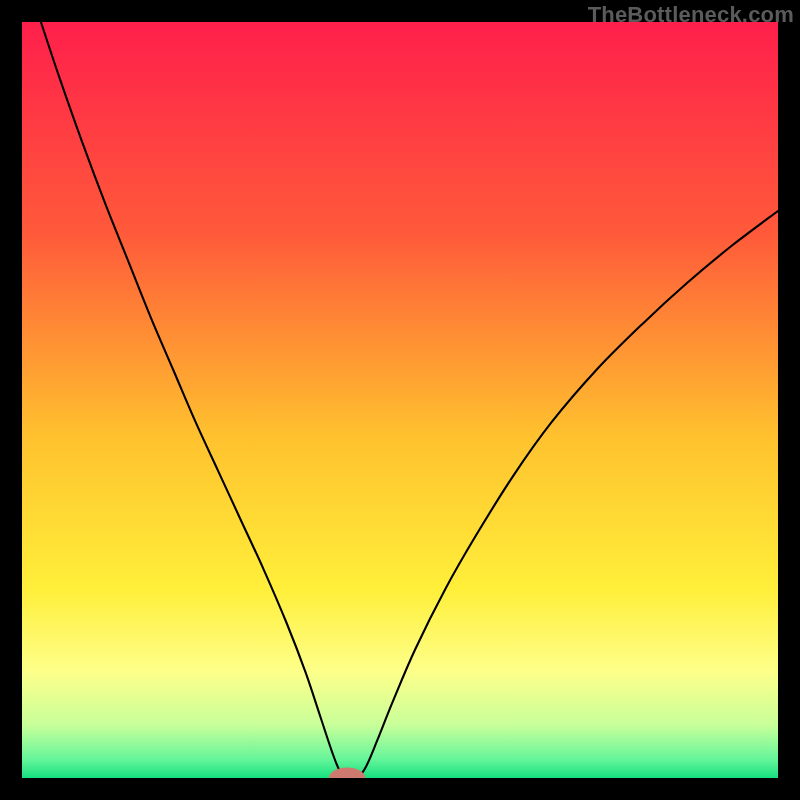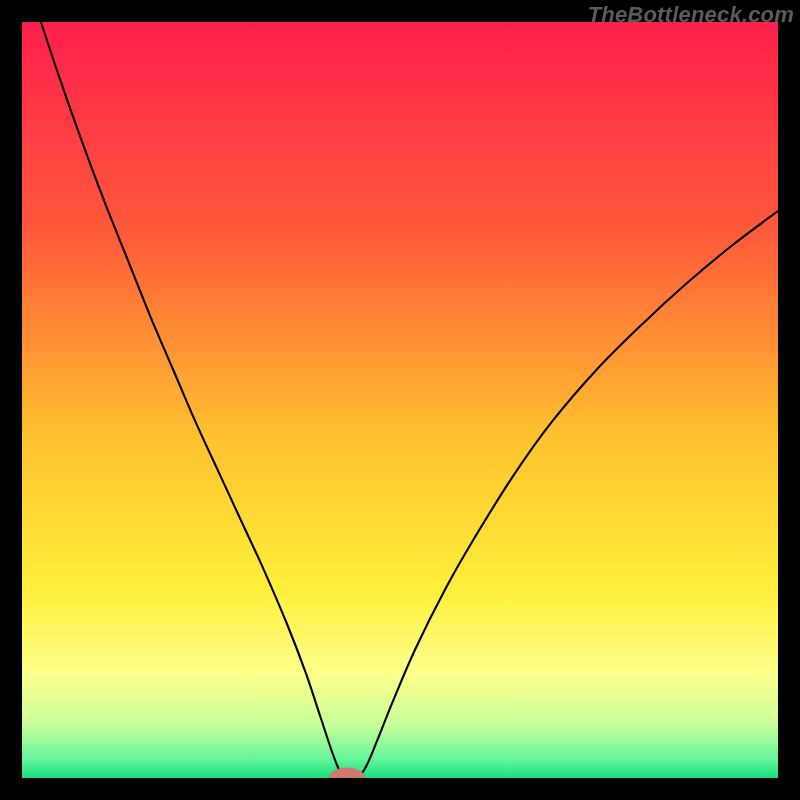--- a/index.html
+++ b/index.html
@@ -9,21 +9,20 @@
     height: 800px;
     overflow: hidden;
     background: #000;
     font-family: Arial, Helvetica, sans-serif;
   }
   .frame {
     position: absolute;
     top: 0; left: 0;
     width: 800px; height: 696px;
     background: #000;
-    font-style: italic;
   }
   .plot {
     position: absolute;
     top: 22px;
     left: 22px;
     width: 756px;
     height: 756px;
   }
   .watermark {
     position: absolute;

